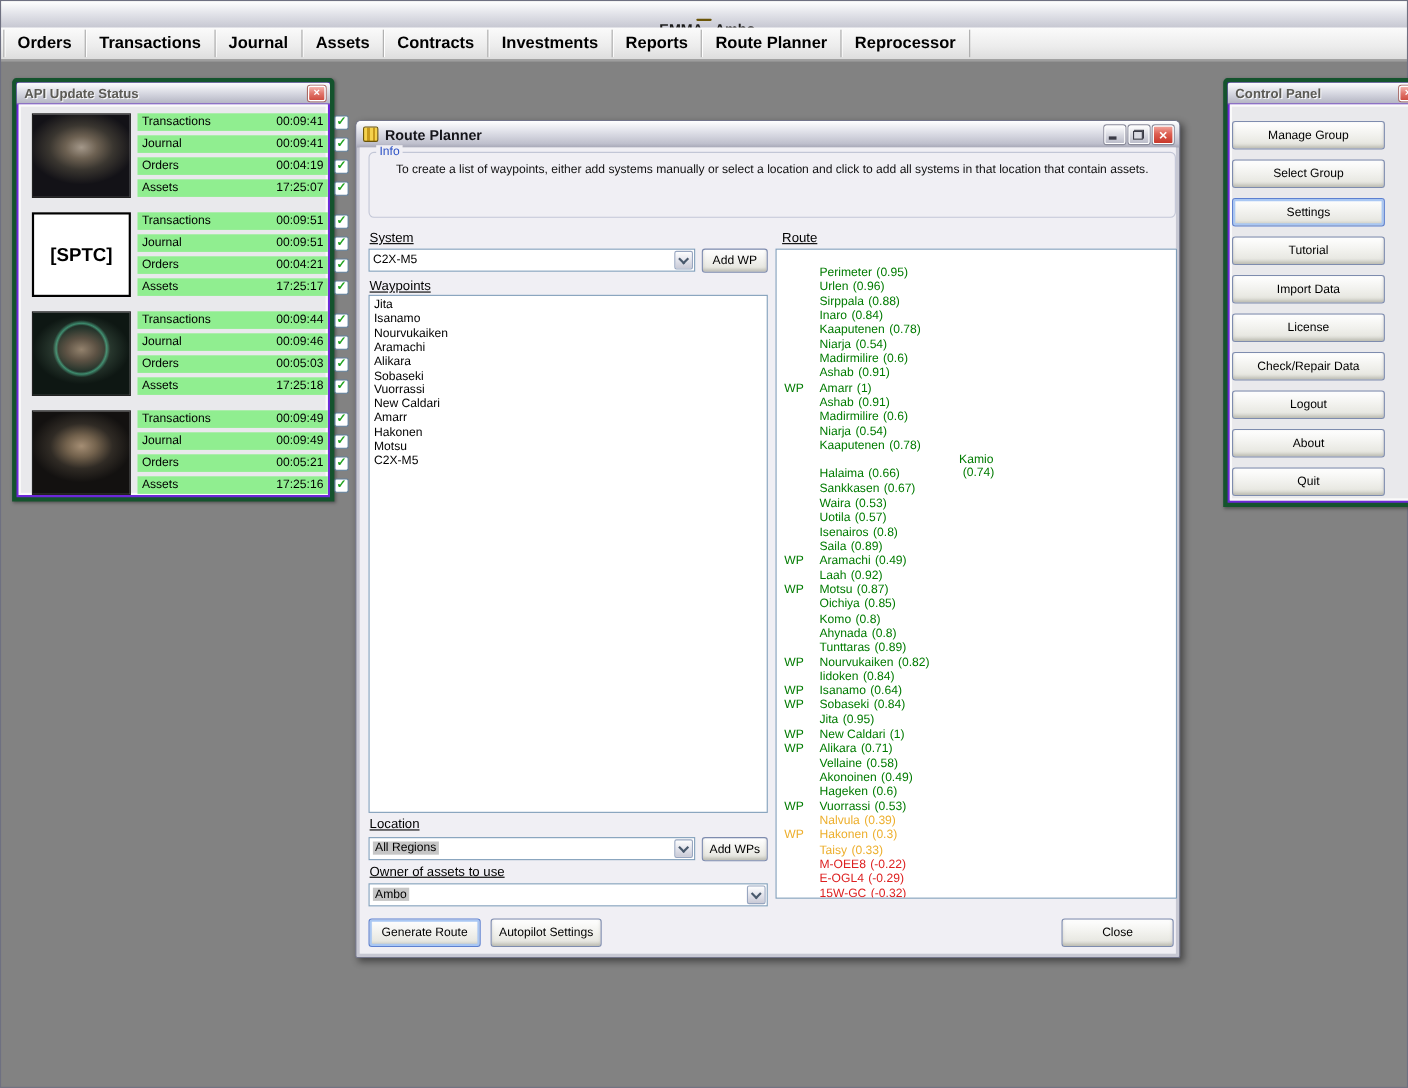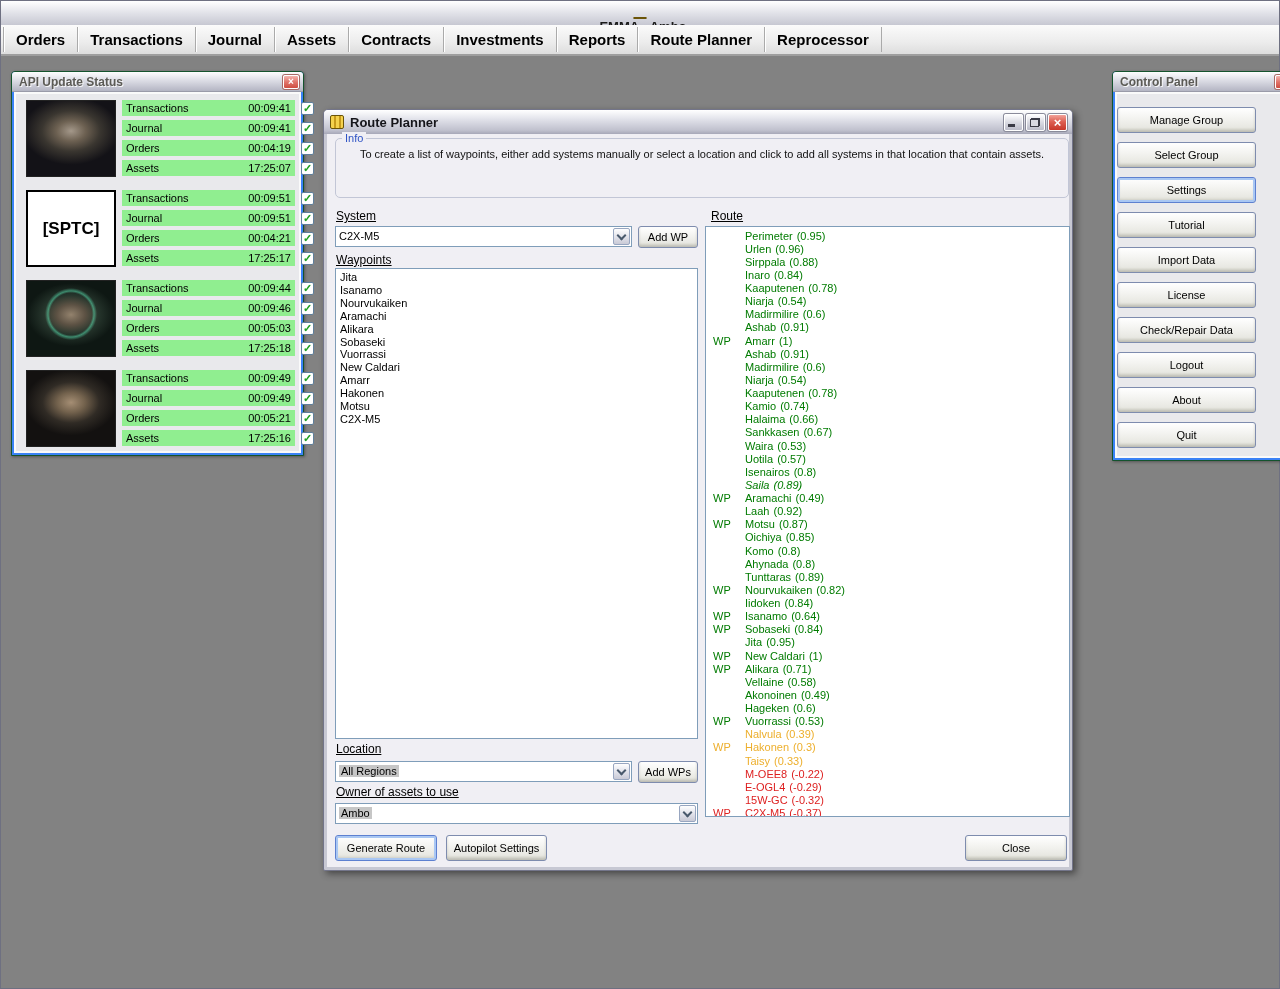--- a/index.html
+++ b/index.html
@@ -40,21 +40,21 @@
     background:linear-gradient(#fbfbfb,#ececec 60%,#dddddd);
     border-bottom:2px solid #9e9e9e; display:flex; align-items:center; padding-left:2px;
   }
   .menu-item {
     font-weight:bold; font-size:15px; padding:4px 12px; cursor:pointer;
     border-left:1px solid #aaa; box-shadow:inset 1px 0 0 #fff;
   }
   .menu-item:last-child { border-right:1px solid #aaa; }
 
   
-  .panel { position:absolute; background:#3b82f6; border:1px solid #14532d; border-radius:4px 4px 0 0;
+  .panel { position:absolute; background:#6d28d9; border:4px solid #14532d; border-radius:4px 4px 0 0;
            box-shadow:1px 1px 3px rgba(0,0,0,.35); }
   .ptitle {
     height:20px; border-radius:3px 3px 0 0; display:flex; align-items:center; padding:0 4px 0 7px;
     background:linear-gradient(#fdfdfe,#d8d9e2 50%,#b4b5c3);
     border-bottom:1px solid #9a9ba9;
   }
   .ptitle .ptext { font-weight:bold; font-size:12px; color:#5b5a55; text-shadow:1px 1px 0 rgba(255,255,255,.85); }
   .pclose {
     margin-left:auto; width:16px; height:14px; border:1px solid #fff; border-radius:2px; position:relative; cursor:pointer;
     background:linear-gradient(#f4b4ae,#e1756b 50%,#cf4d41); box-shadow:0 0 0 1px #a86a66;
@@ -349,21 +349,21 @@
           <div class="wp-item">Sobaseki</div>
           <div class="wp-item">Vuorrassi</div>
           <div class="wp-item">New Caldari</div>
           <div class="wp-item">Amarr</div>
           <div class="wp-item">Hakonen</div>
           <div class="wp-item">Motsu</div>
           <div class="wp-item">C2X-M5</div>
         </div>
 
       <span class="flabel" style="left:384px; top:75px;">Route</span>
-      <div class="listbox" style="left:378px; top:92px; width:365px; height:591px; padding-top:2px;">
+      <div class="listbox" style="left:378px; top:92px; width:365px; height:591px; padding-top:14px;">
           <div class="route-row" style="color: rgb(0, 123, 0);">
             <span class="wpcol"></span>
             <span class="rname">Perimeter</span>
             <span class="rsec">(0.95)</span>
           </div>
           <div class="route-row" style="color: rgb(0, 123, 0);">
             <span class="wpcol"></span>
             <span class="rname">Urlen</span>
             <span class="rsec">(0.96)</span>
           </div>
@@ -415,21 +415,21 @@
           <div class="route-row" style="color: rgb(0, 123, 0);">
             <span class="wpcol"></span>
             <span class="rname">Niarja</span>
             <span class="rsec">(0.54)</span>
           </div>
           <div class="route-row" style="color: rgb(0, 123, 0);">
             <span class="wpcol"></span>
             <span class="rname">Kaaputenen</span>
             <span class="rsec">(0.78)</span>
           </div>
-          <div class="route-row" style="color: rgb(0, 123, 0);">
+          <div class="route-row" style="color: rgb(0, 123, 0); flex-direction: column;">
             <span class="wpcol"></span>
             <span class="rname">Kamio</span>
             <span class="rsec">(0.74)</span>
           </div>
           <div class="route-row" style="color: rgb(0, 123, 0);">
             <span class="wpcol"></span>
             <span class="rname">Halaima</span>
             <span class="rsec">(0.66)</span>
           </div>
           <div class="route-row" style="color: rgb(0, 123, 0);">
@@ -445,21 +445,21 @@
           <div class="route-row" style="color: rgb(0, 123, 0);">
             <span class="wpcol"></span>
             <span class="rname">Uotila</span>
             <span class="rsec">(0.57)</span>
           </div>
           <div class="route-row" style="color: rgb(0, 123, 0);">
             <span class="wpcol"></span>
             <span class="rname">Isenairos</span>
             <span class="rsec">(0.8)</span>
           </div>
-          <div class="route-row" style="color: rgb(0, 123, 0); font-style: italic;">
+          <div class="route-row" style="color: rgb(0, 123, 0);">
             <span class="wpcol"></span>
             <span class="rname">Saila</span>
             <span class="rsec">(0.89)</span>
           </div>
           <div class="route-row" style="color: rgb(0, 123, 0);">
             <span class="wpcol">WP</span>
             <span class="rname">Aramachi</span>
             <span class="rsec">(0.49)</span>
           </div>
           <div class="route-row" style="color: rgb(0, 123, 0);">

